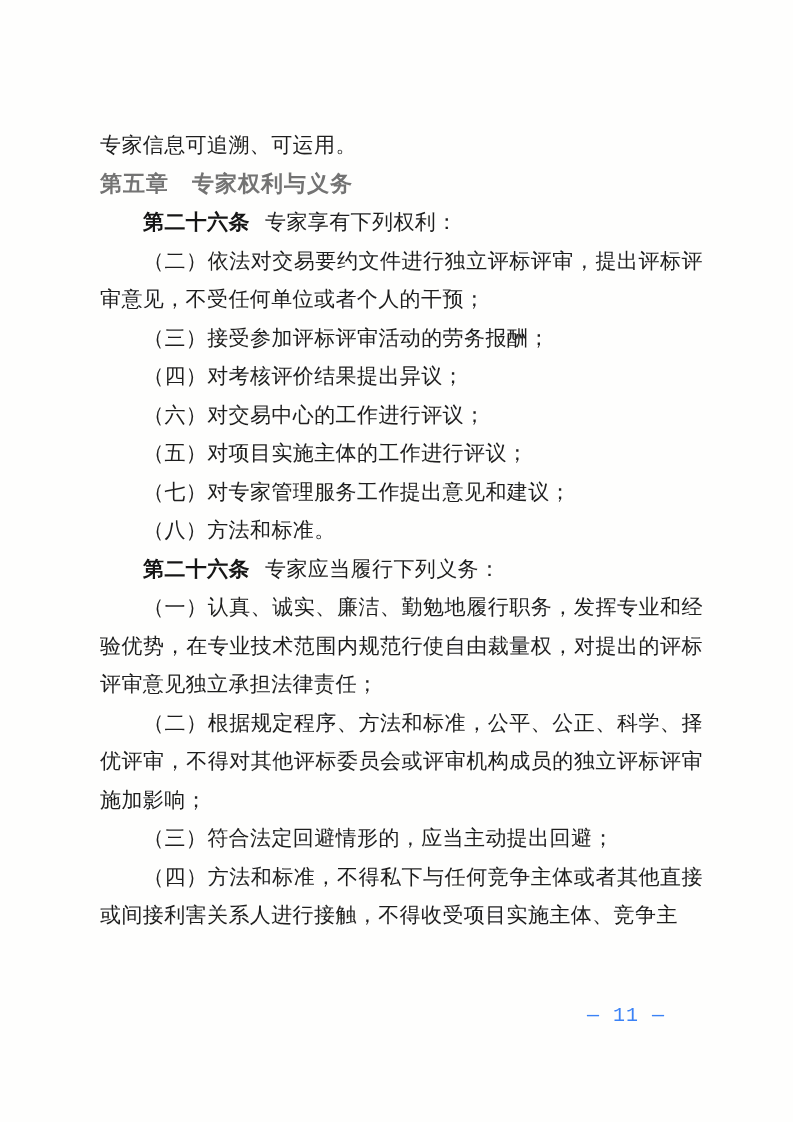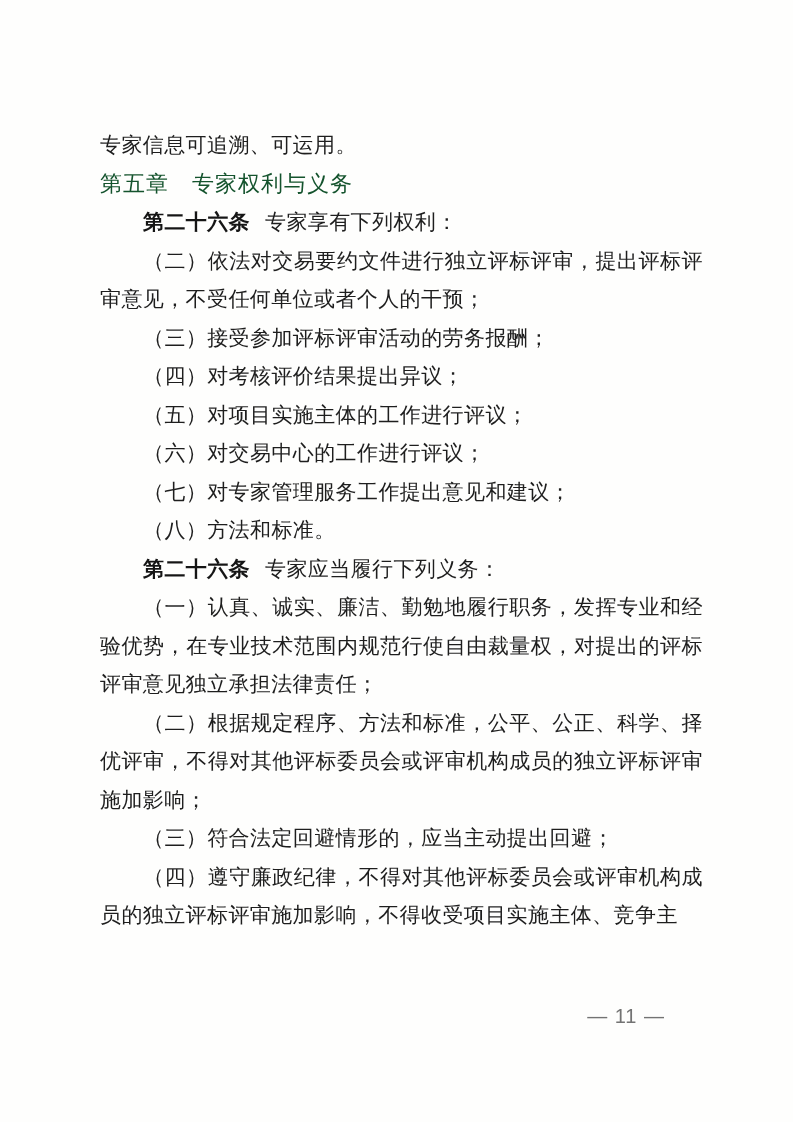--- a/index.html
+++ b/index.html
@@ -34,68 +34,68 @@
   }
   .no-indent {
     text-indent: 0;
   }
   .para {
     text-indent: 43px;
   }
   .chapter-heading {
     margin: 18px 0 16px 0;
     font-family: "Liberation Sans", sans-serif;
-    font-weight: normal;
+    font-weight: bold;
     font-size: 22px;
     line-height: 38.5px;
     text-align: center;
     text-indent: 0;
     letter-spacing: 1px;
-    color: #14532d;
+    color: #737373;
   }
   .article-label {
     font-family: "Liberation Sans", sans-serif;
     font-weight: bold;
     color: #151515;
     margin-right: 15px;
   }
   .page-number {
     position: absolute;
     top: 1004px;
     right: 128px;
     font-size: 20px;
     line-height: 24px;
     letter-spacing: 1px;
-    color: #737373;
-    font-family: Liberation Sans, sans-serif;
+    color: #3b82f6;
+    font-family: Liberation Mono, monospace;
   }
 </style>
 </head>
 <body>
 
 <div class="page">
   <div class="content">
 
     <p class="no-indent">专家信息可追溯、可运用。</p>
 
     <p class="chapter-heading">第五章　专家权利与义务</p>
 
     <p class="para"><span class="article-label">第二十六条</span><span>专家享有下列权利：</span></p>
 
     <p class="para">（二）依法对交易要约文件进行独立评标评审，提出评标评审意见，不受任何单位或者个人的干预；</p>
     <p class="para">（三）接受参加评标评审活动的劳务报酬；</p>
     <p class="para">（四）对考核评价结果提出异议；</p>
+    <p class="para">（六）对交易中心的工作进行评议；</p>
     <p class="para">（五）对项目实施主体的工作进行评议；</p>
-    <p class="para">（六）对交易中心的工作进行评议；</p>
     <p class="para">（七）对专家管理服务工作提出意见和建议；</p>
     <p class="para">（八）方法和标准。</p>
 
     <p class="para"><span class="article-label">第二十六条</span><span>专家应当履行下列义务：</span></p>
 
     <p class="para">（一）认真、诚实、廉洁、勤勉地履行职务，发挥专业和经验优势，在专业技术范围内规范行使自由裁量权，对提出的评标评审意见独立承担法律责任；</p>
     <p class="para">（二）根据规定程序、方法和标准，公平、公正、科学、择优评审，不得对其他评标委员会或评审机构成员的独立评标评审施加影响；</p>
     <p class="para">（三）符合法定回避情形的，应当主动提出回避；</p>
-    <p class="para">（四）遵守廉政纪律，不得对其他评标委员会或评审机构成员的独立评标评审施加影响，不得收受项目实施主体、竞争主</p>
+    <p class="para">（四）方法和标准，不得私下与任何竞争主体或者其他直接或间接利害关系人进行接触，不得收受项目实施主体、竞争主</p>
 
   </div>
 
   <div class="page-number">— 11 —</div>
 </div>
 
 </body></html>

